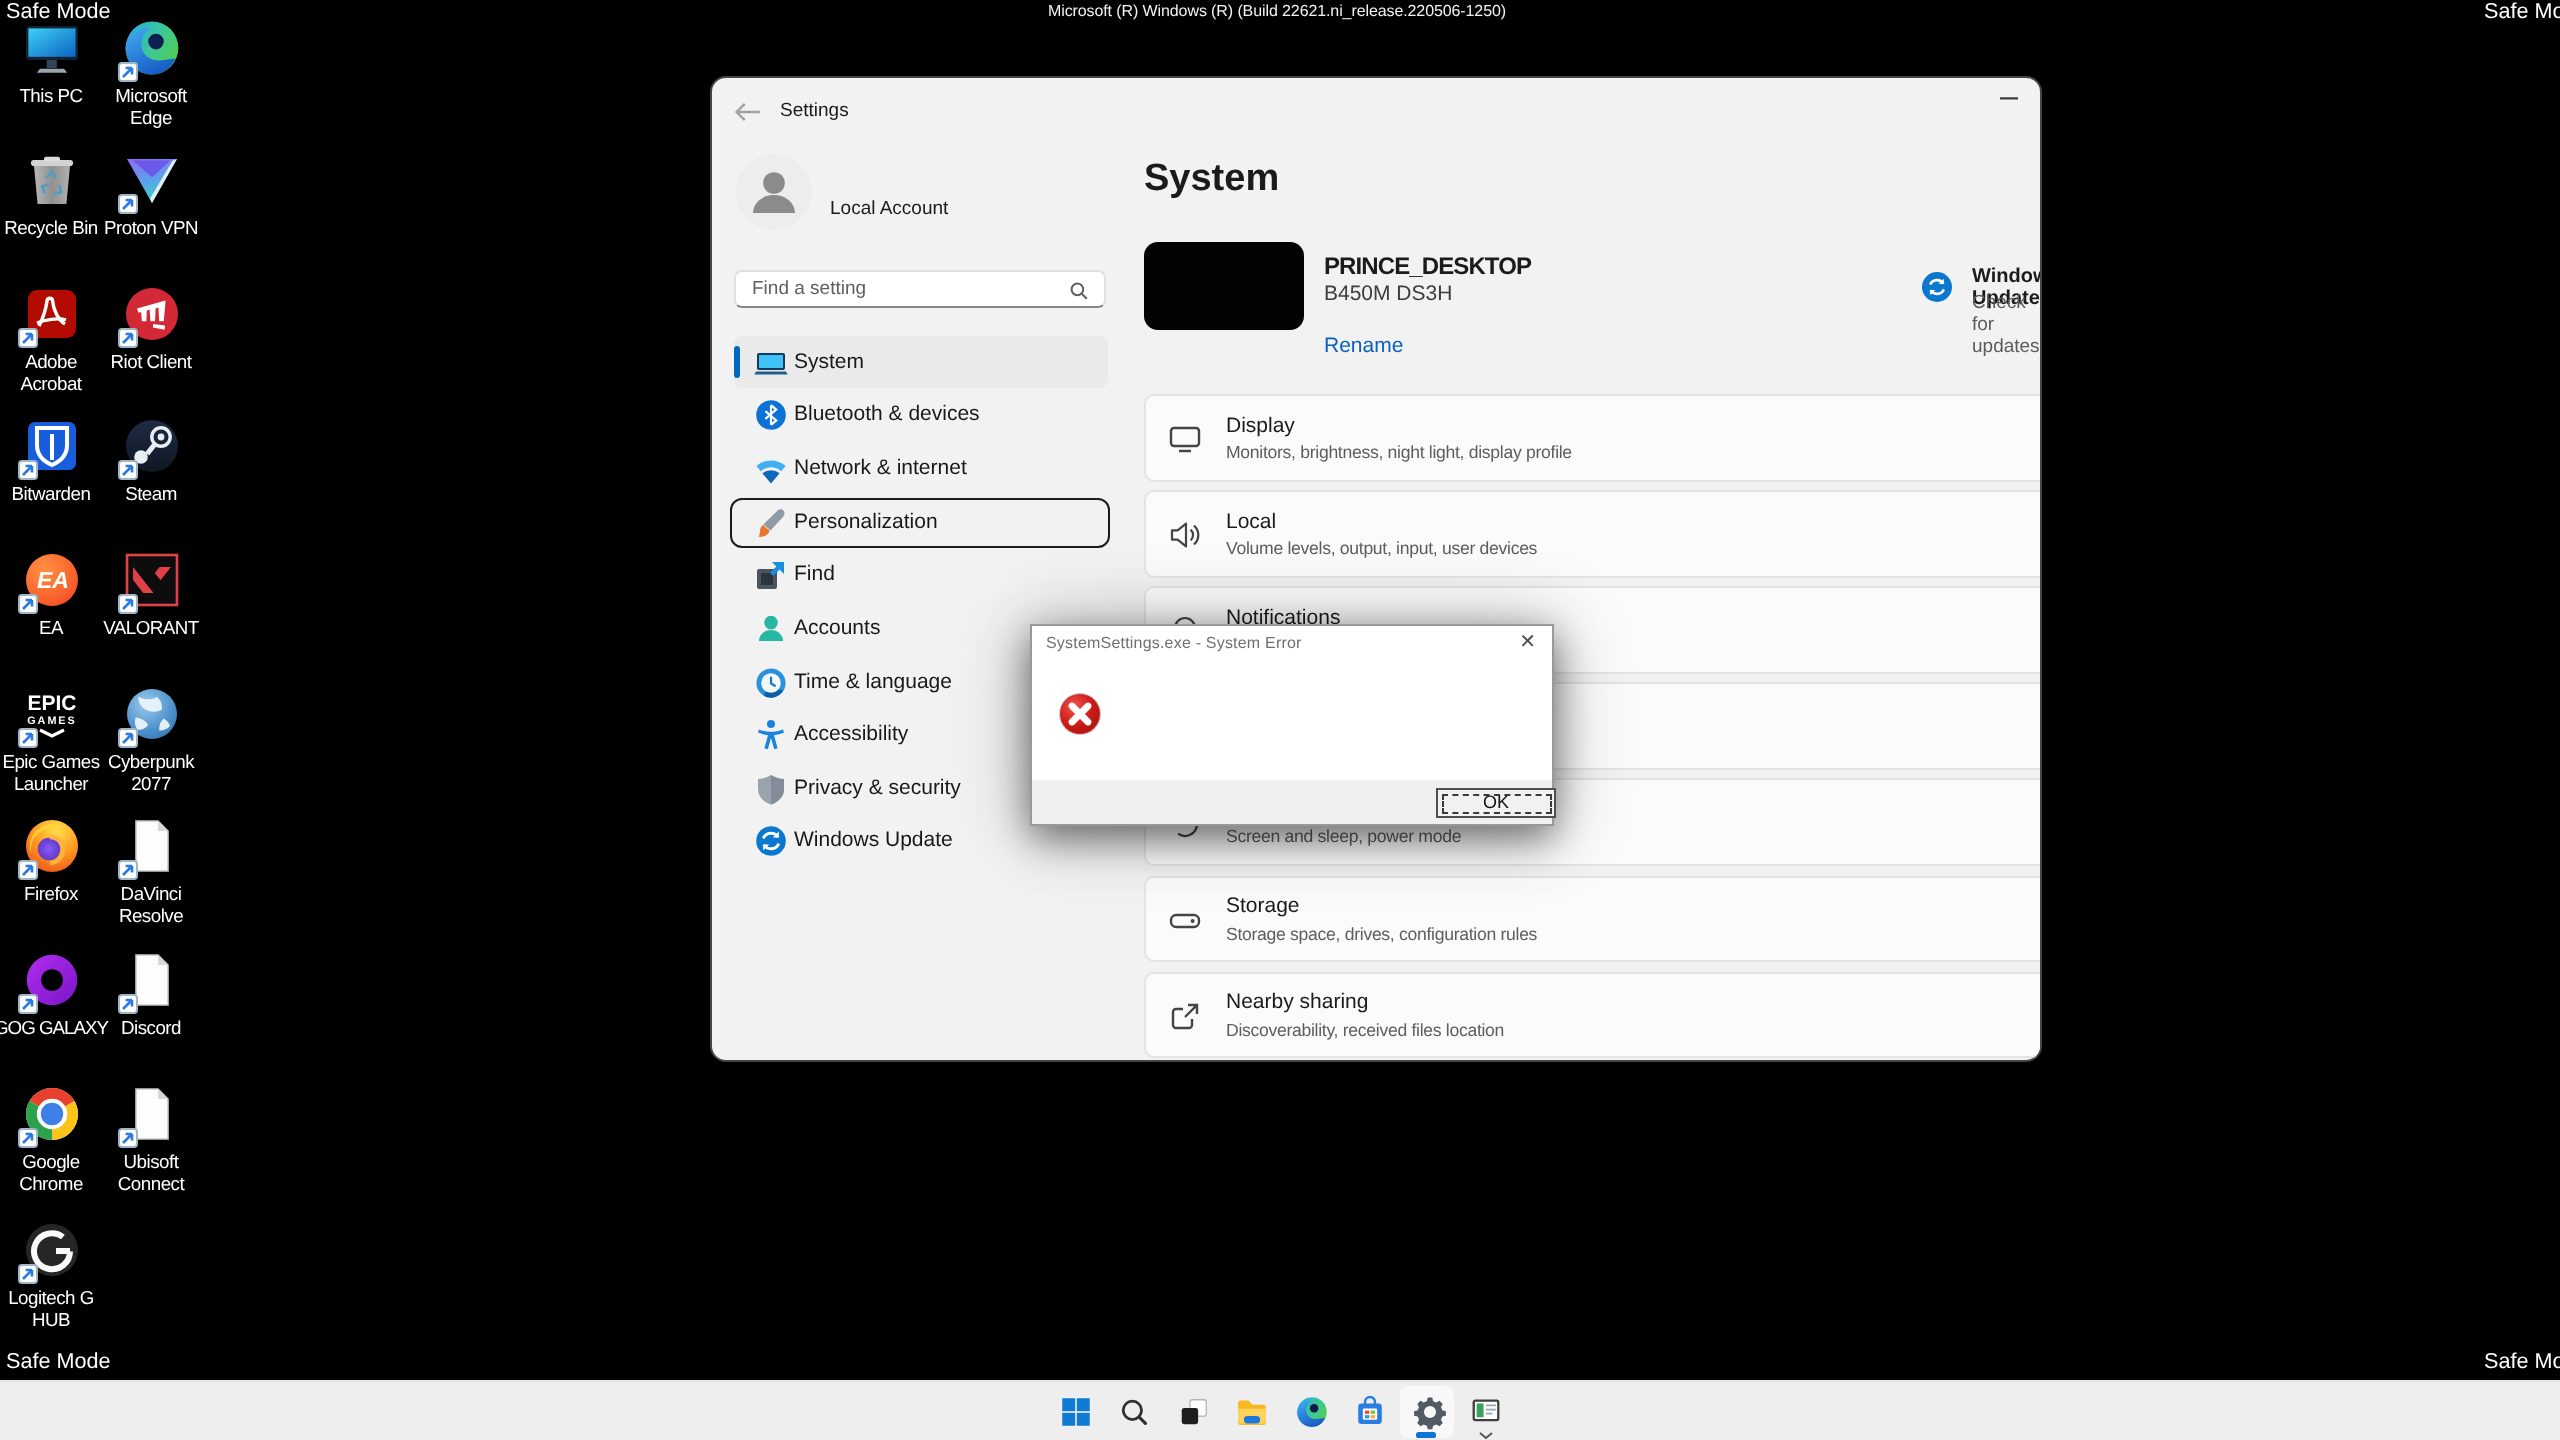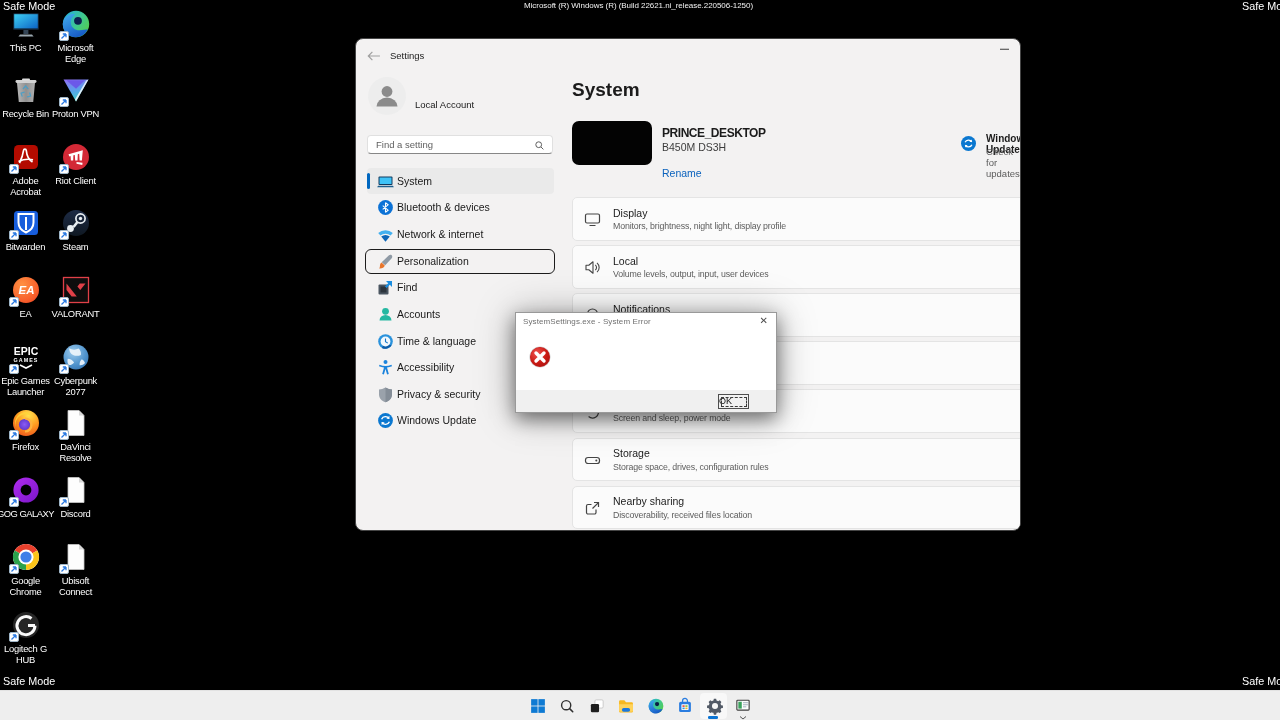--- a/index.html
+++ b/index.html
@@ -50,22 +50,22 @@
 .card .cs{position:absolute;left:40px;top:23px;font-size:8.8px;letter-spacing:-0.15px;color:#5d5d5d;white-space:nowrap;}
 .card .ch{position:absolute;right:12px;top:15px;width:9px;height:13px;}
 
 #dlg{position:absolute;left:515px;top:312px;width:262px;height:101px;background:#fff;
   border:1px solid #999;box-shadow:0 6px 18px rgba(0,0,0,.5),0 1px 40px rgba(0,0,0,.25);}
 #dlgtitle{position:absolute;left:7px;top:3.5px;font-size:8px;letter-spacing:0.1px;color:#707070;}
 #dlgx{position:absolute;right:8px;top:2px;font-size:10px;color:#4d4d4d;}
 #dlgicon{position:absolute;left:13px;top:33px;width:22px;height:22px;}
 #dlgtext{position:absolute;left:41px;top:33.5px;font-size:7.8px;letter-spacing:-0.1px;line-height:8.8px;color:#2d2d2d;width:212px;white-space:nowrap;}
 #dlgfoot{position:absolute;left:0;bottom:0;width:100%;height:22px;background:#f0f0f0;}
-#okbtn{position:absolute;left:202px;top:81px;width:31px;height:15px;background:#f1f1f1;
-  border:1.5px solid #4e4e4e;font-size:9px;line-height:12px;color:#111;}
+#okbtn{position:absolute;left:202px;top:81px;width:60px;height:15px;background:#f1f1f1;
+  border:1.5px solid #4e4e4e;font-size:9px;text-align:center;line-height:12px;color:#111;}
 #okbtn .fr{position:absolute;left:1.5px;top:1.5px;right:1.5px;bottom:1.5px;border:1px dashed #3a3a3a;}
 
 #taskbar{position:absolute;left:0;top:690px;width:1280px;height:30px;background:#eeeeee;border-top:1px solid #e2e2e2;}
 .tbi{position:absolute;top:5.5px;width:18px;height:18px;}
 .tbi svg{width:100%;height:100%;}
 #tbSetBg{position:absolute;left:700px;top:1.5px;width:27px;height:26px;background:#f8f8f8;border-radius:4px;}
 #tbSetLine{position:absolute;left:708px;top:25px;width:10px;height:2.6px;background:#0b74d4;border-radius:1.3px;}
 </style>
 </head>
 <body>

